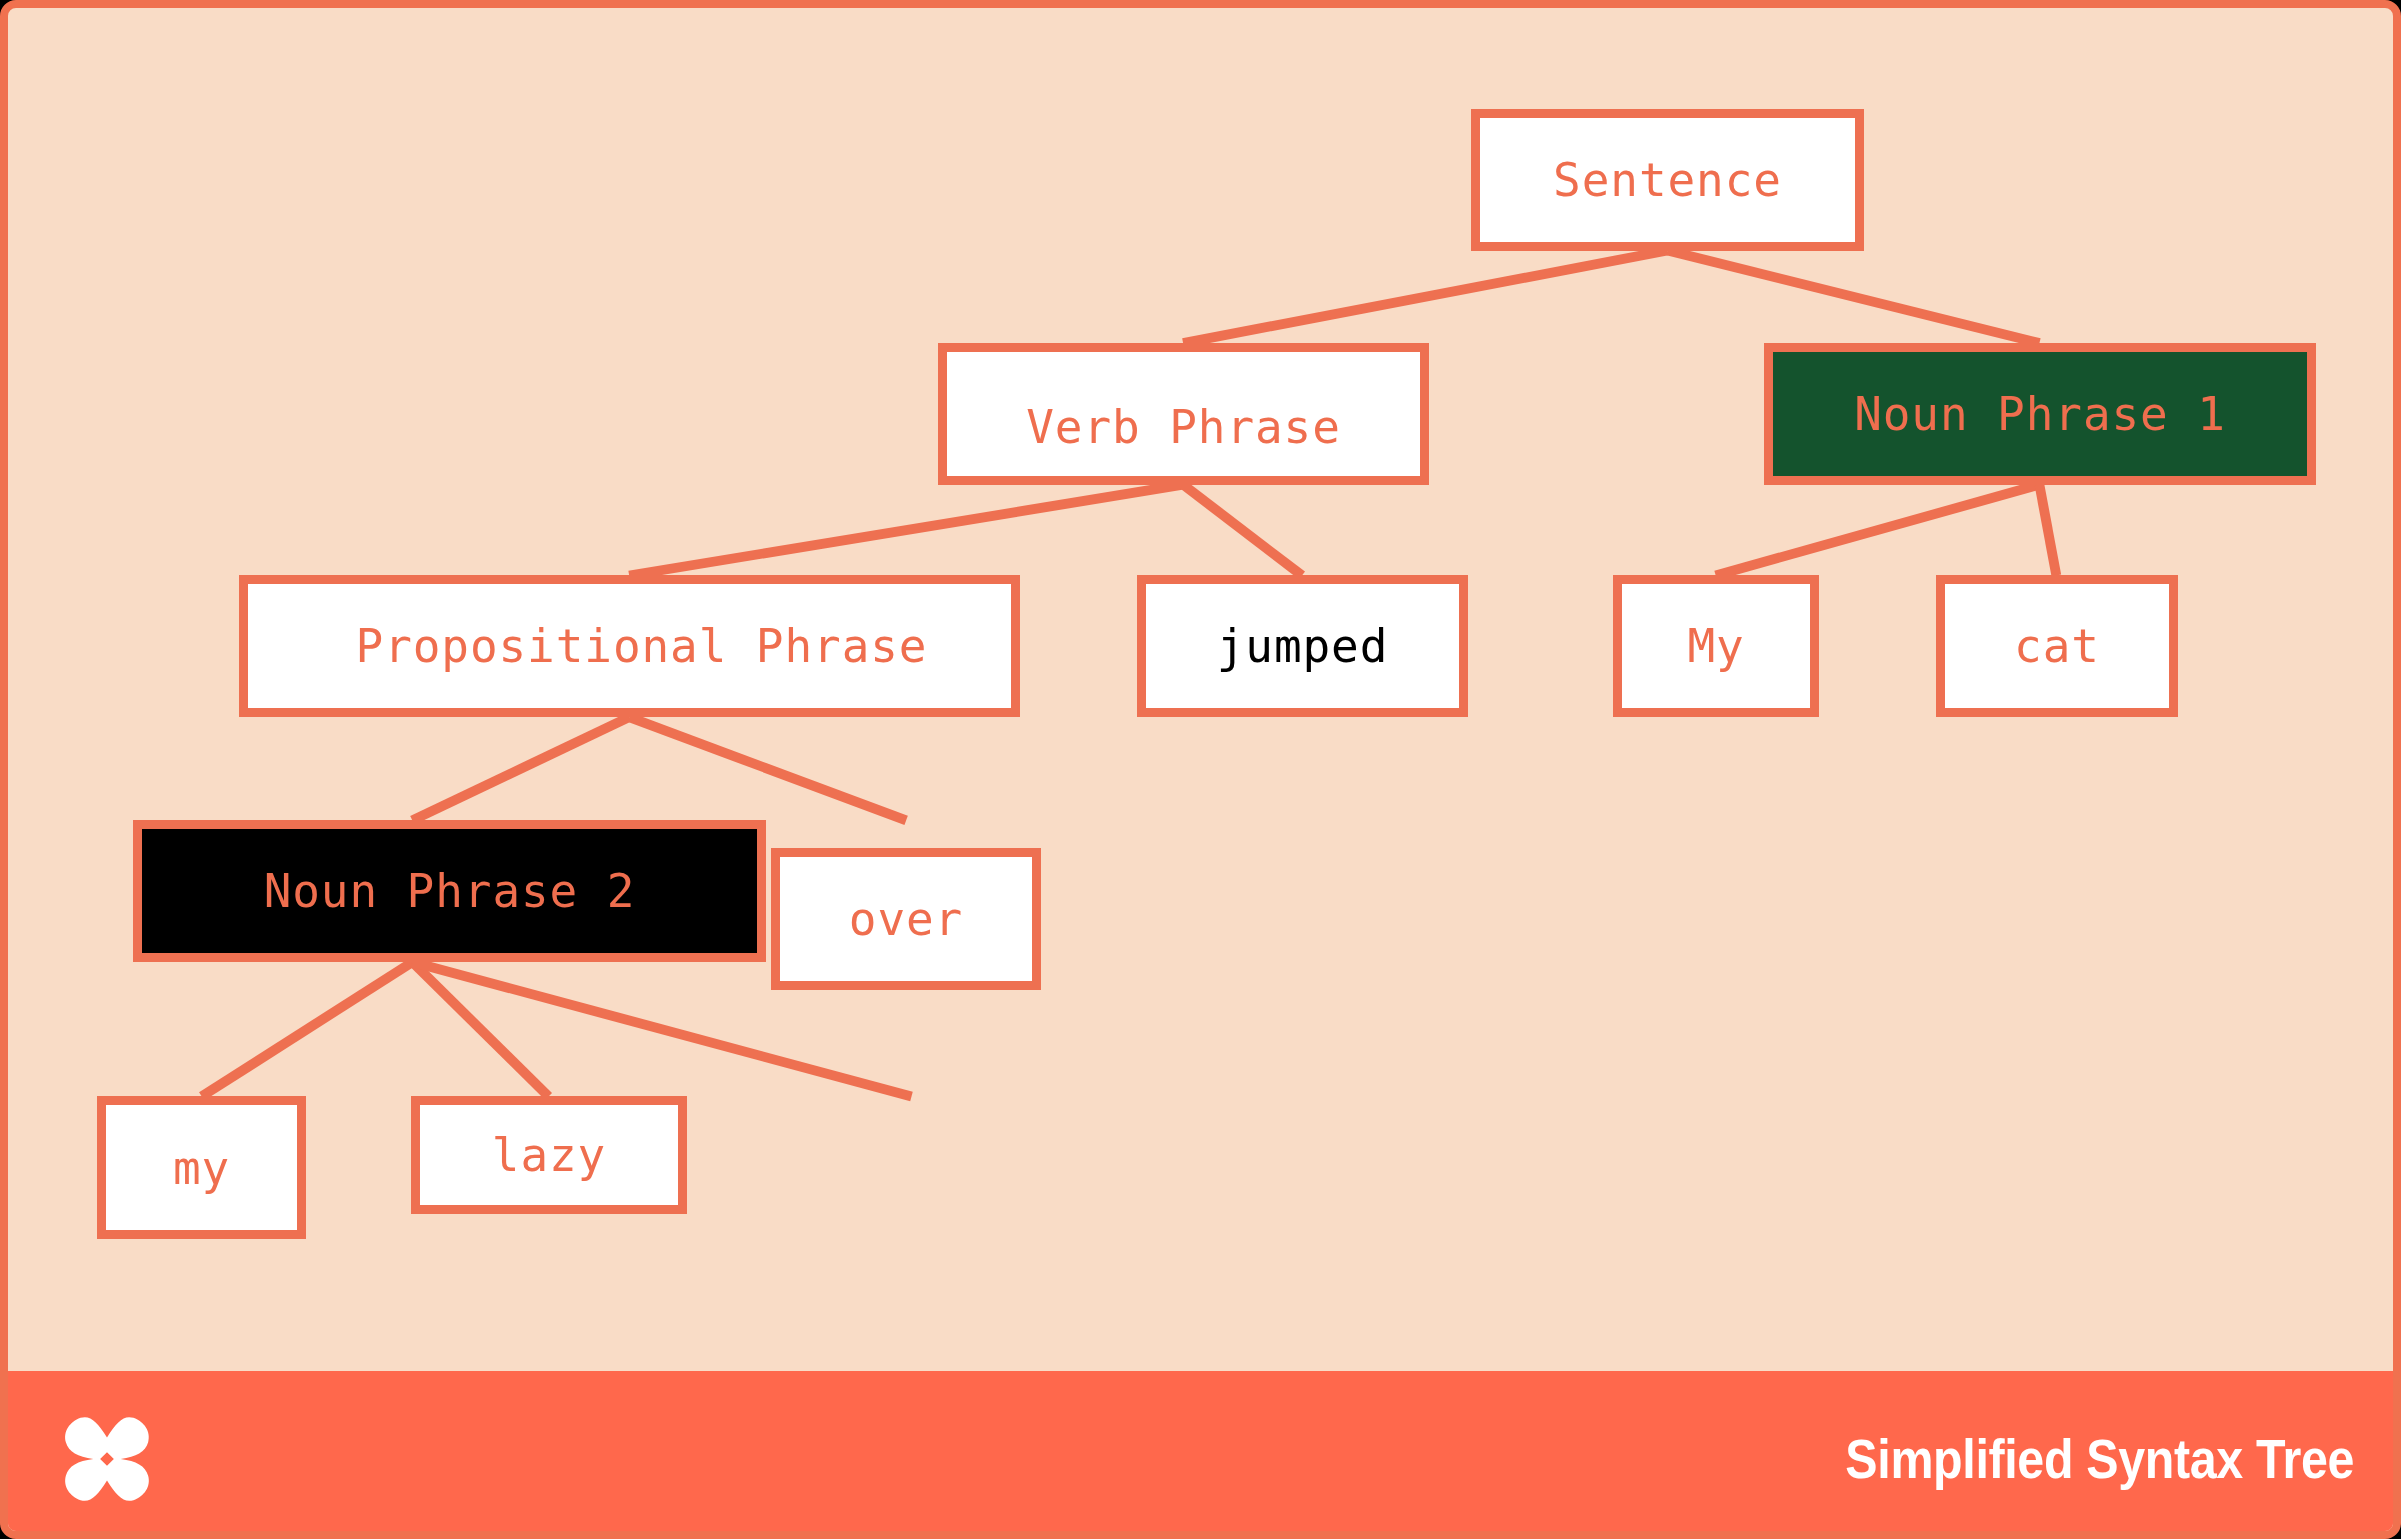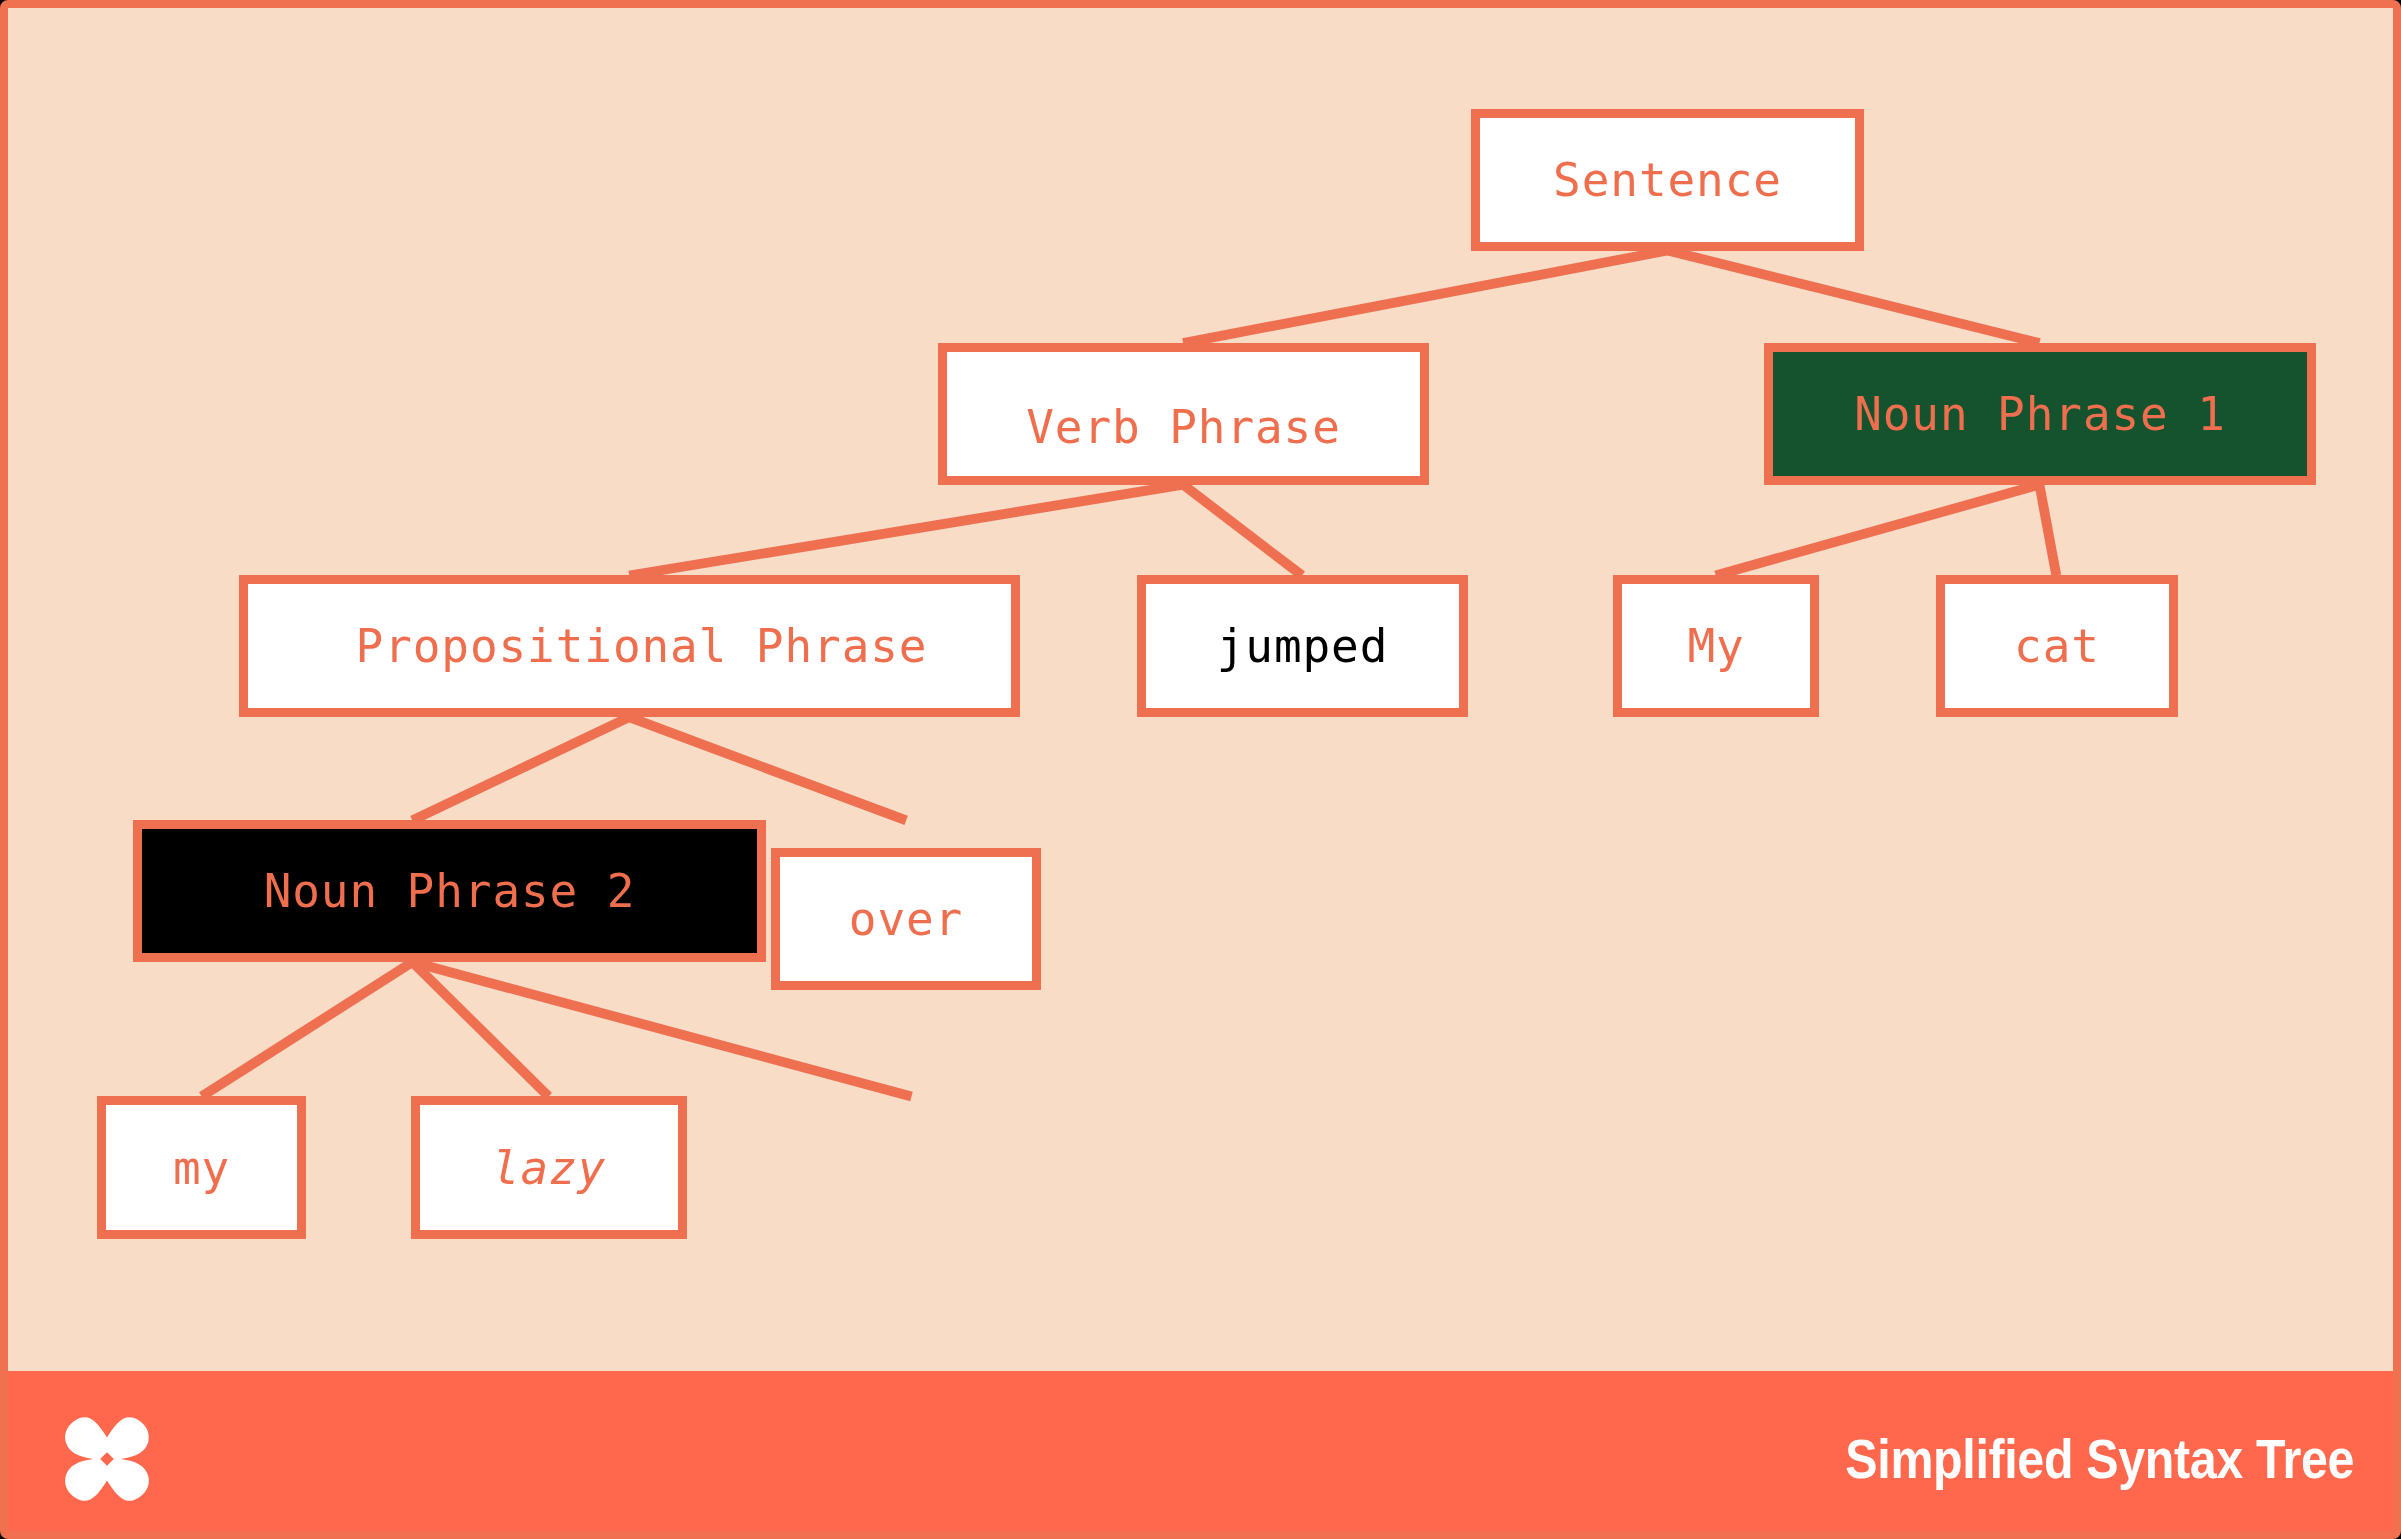--- a/index.html
+++ b/index.html
@@ -17,21 +17,21 @@
 
   #card {
     position: absolute;
     left: 0;
     top: 0;
     width: 2401px;
     height: 1539px;
     box-sizing: border-box;
     background: #F9DCC6;
     border: 8px solid #be185d;
-    border-radius: 8px;
+    border-radius: 16px;
     overflow: hidden;
   }
 
   
   #diagram {
     position: absolute;
     left: 0;
     top: 0;
     width: 2401px;
     height: 1363px;
@@ -141,21 +141,21 @@
       </div>
       <div class="node" style="left: 125px; top: 812px; width: 633px; height: 142px; background: #000000; border-color: rgb(238, 112, 81);">
         <span class="node-label" style="color: rgb(239, 110, 78);">Noun Phrase 2</span>
       </div>
       <div class="node" style="left: 763px; top: 812px; width: 270px; height: 142px; background: rgb(255, 255, 255); border-color: rgb(238, 112, 81); margin-top: 28px;">
         <span class="node-label" style="color: rgb(239, 110, 78);">over</span>
       </div>
       <div class="node" style="left: 89px; top: 1088px; width: 209px; height: 143px; background: rgb(255, 255, 255); border-color: rgb(238, 112, 81);">
         <span class="node-label" style="color: rgb(239, 110, 78);">my</span>
       </div>
-      <div class="node" style="left: 403px; top: 1088px; width: 276px; height: 143px; background: rgb(255, 255, 255); border-color: rgb(238, 112, 81); font-style: italic;">
+      <div class="node" style="left: 403px; top: 1088px; width: 276px; height: 118px; background: rgb(255, 255, 255); border-color: rgb(238, 112, 81);">
         <span class="node-label" style="color: rgb(239, 110, 78);">lazy</span>
       </div>
     </div>
 
   <div id="footer" style="background: rgb(255, 104, 76);">
     <svg id="footer-logo" viewBox="0 0 100 100" fill="none">
       <path d="M23 8 C33 5 40 12 50 28 C60 12 67 5 77 8 C88 12 95 22 92 33
                C89 43 80 48 64 50 C80 52 89 57 92 67 C95 78 88 88 77 92
                C67 95 60 88 50 72 C40 88 33 95 23 92 C12 88 5 78 8 67
                C11 57 20 52 36 50 C20 48 11 43 8 33 C5 22 12 12 23 8 Z

